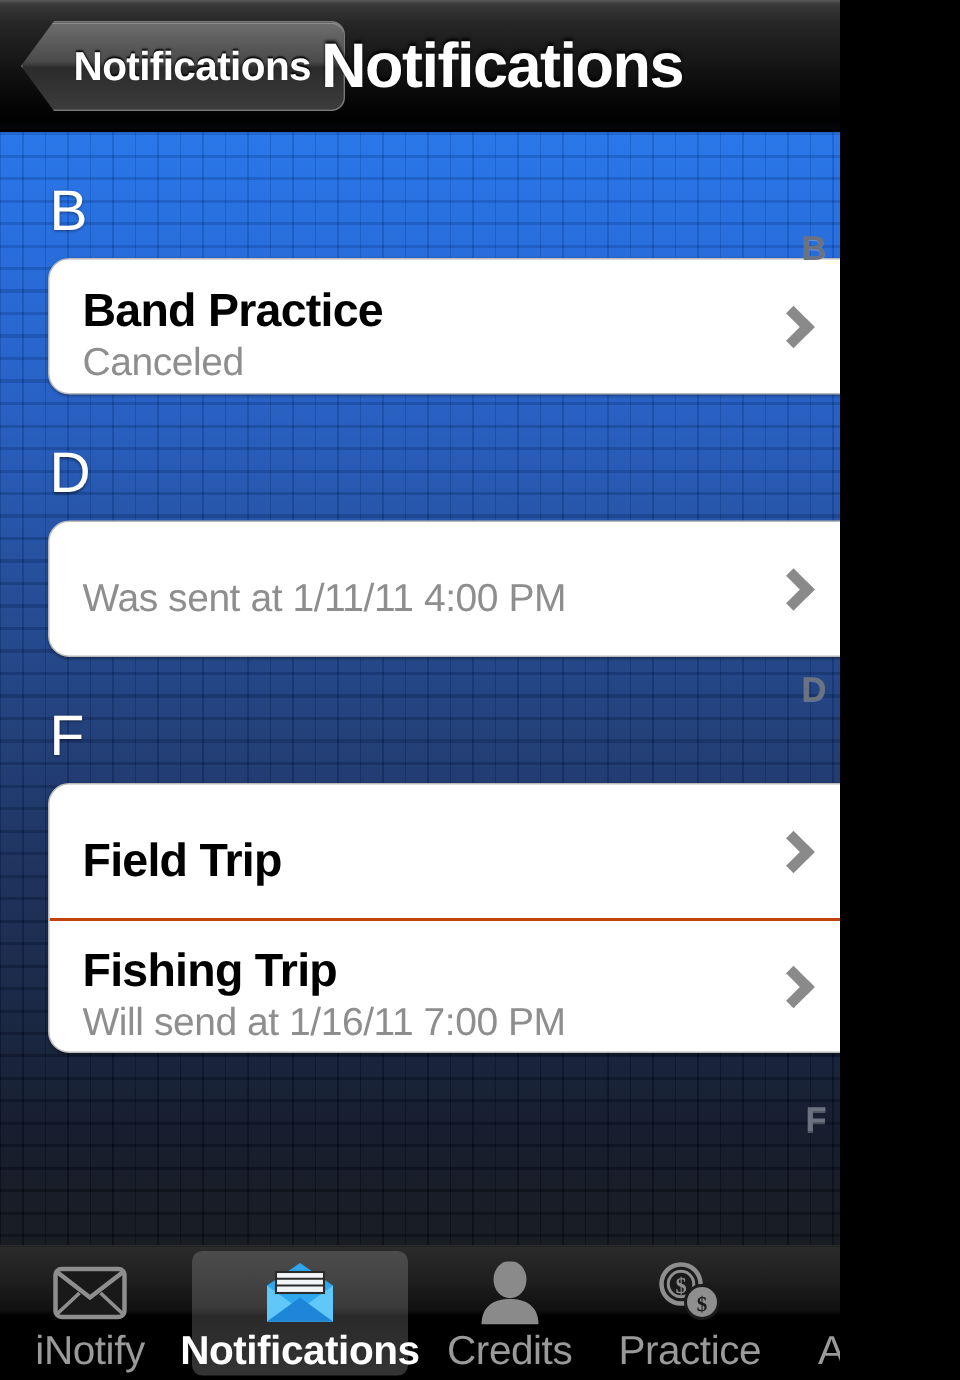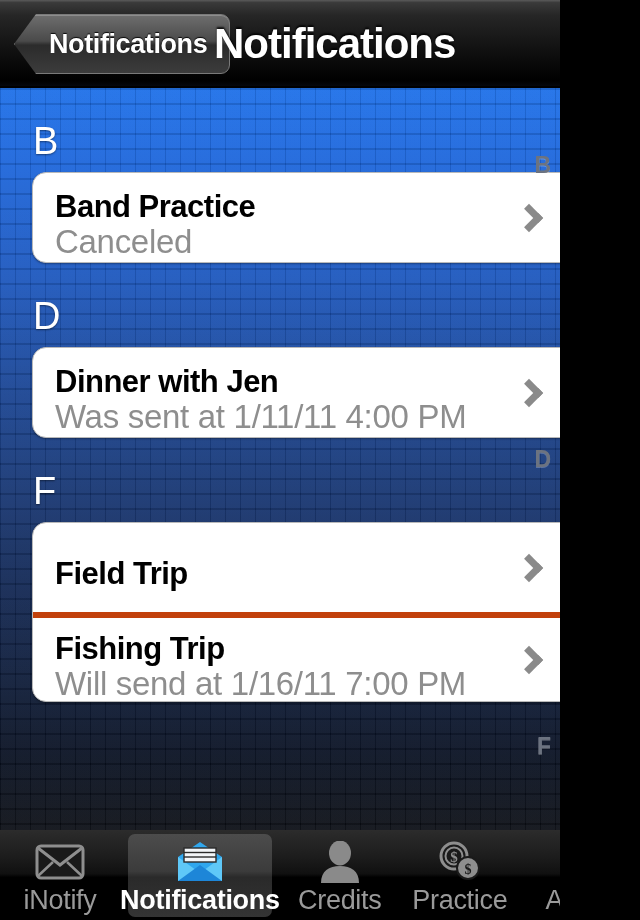--- a/index.html
+++ b/index.html
@@ -101,31 +101,31 @@
     box-shadow:0 1px 2px rgba(0,0,0,0.35);
     overflow:hidden;
   }
 
   .cell {
     position:relative;
     height:89px;
     padding:11px 0 0 22px;
     display:flex; flex-direction:column; justify-content:center;
   }
-  .cell + .cell { border-top:6px solid #c2410c; }
+  .cell + .cell { border-top:2px solid #c2410c; }
 
   .cell-title {
     color:#000000;
     font-size:31px; font-weight:bold;
     letter-spacing:-0.5px;
     line-height:37px;
   }
   .cell-subtitle {
     color:#8e8e8e;
-    font-size:33px; font-weight:normal;
+    font-size:26px; font-weight:normal;
     letter-spacing:-0.3px;
     line-height:33px;
   }
 
   .chevron {
     position:absolute; right:72px; top:50%;
     transform:translateY(-50%) rotate(45deg);
     width:20px; height:20px;
     border-top:7px solid #8a8a8a;
     border-right:7px solid #8a8a8a;
@@ -207,21 +207,20 @@
           <div class="cell-subtitle">Canceled</div>
           <span class="chevron"></span>
         </div>
       </div>
     </div>
 
     <div class="section" style="padding-top:22px;">
       <div class="section-header">D</div>
       <div class="cell-group">
         <div class="cell">
-          <div class="cell-title">Dinner with Jen</div>
           <div class="cell-subtitle">Was sent at 1/11/11 4:00 PM</div>
           <span class="chevron"></span>
         </div>
       </div>
     </div>
 
     <div class="section" style="padding-top:22px;">
       <div class="section-header">F</div>
       <div class="cell-group">
         <div class="cell">

